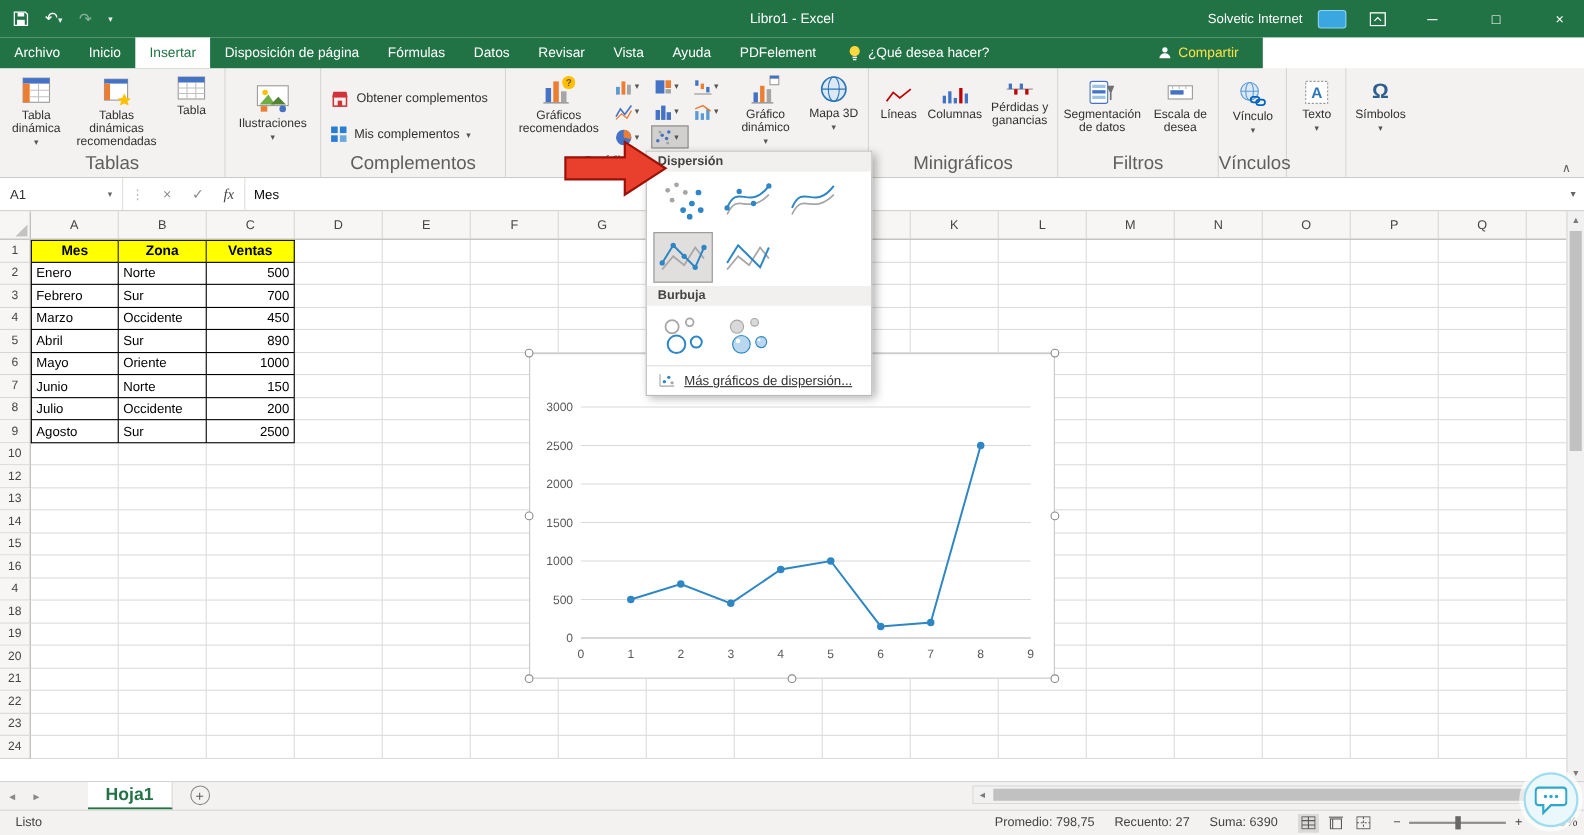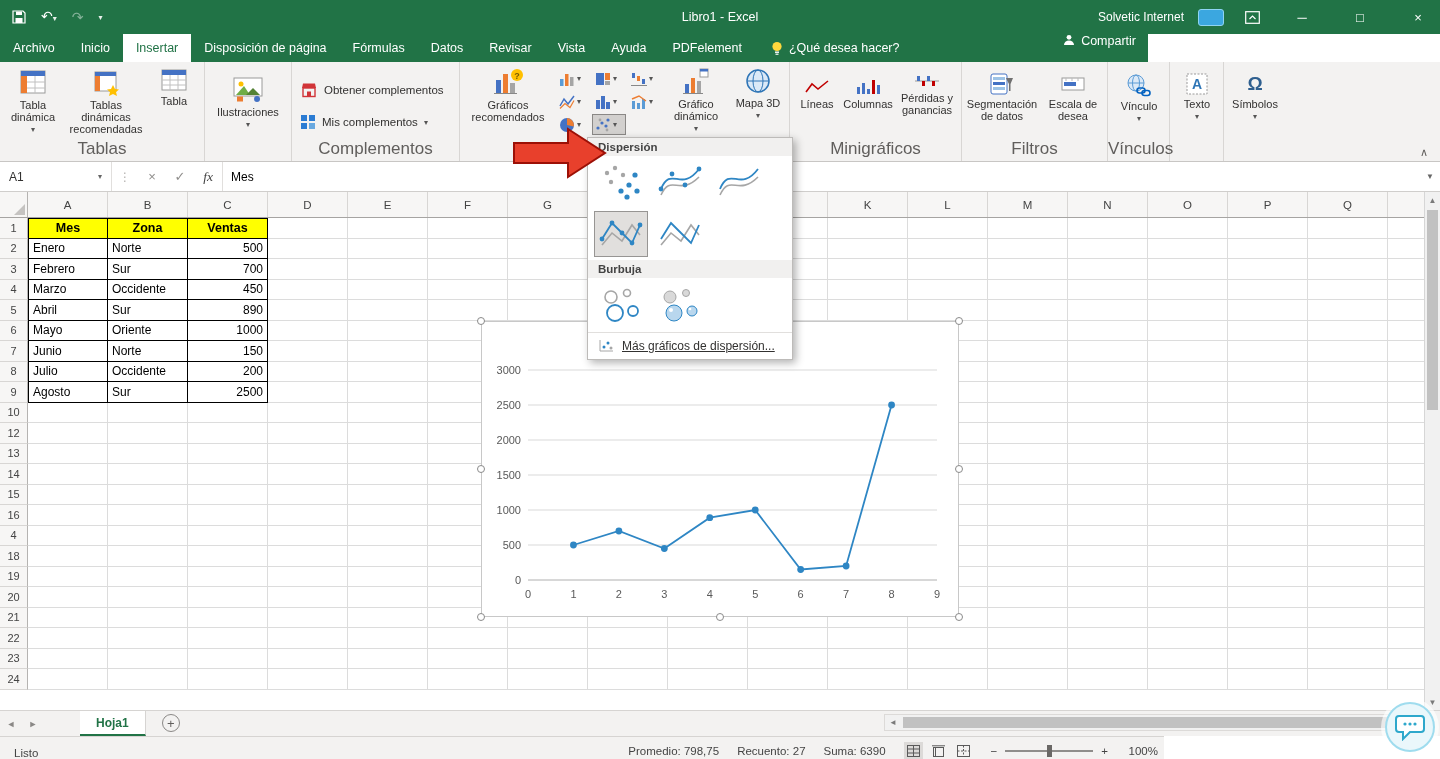--- a/index.html
+++ b/index.html
@@ -19,21 +19,21 @@
   .account-badge{width:26px;height:17px;border-radius:3px;background:#3ba7e0;border:1px solid #8fd4f2}
   .ribopt{width:28px;display:flex;justify-content:center}
   .winbtn{width:44px;height:34px;display:flex;align-items:center;justify-content:center;font-size:13px}
 
   
   .tabrow{position:absolute;top:34px;left:0;width:1148px;height:28px;background:#217346;display:flex;align-items:flex-end;z-index:6}
   .tabs-container{display:flex;height:28px}
   .rtab{height:28px;line-height:28px;padding:0 13px;color:#fff;font-size:12.5px;white-space:nowrap}
   .rtab.active{background:#fff;color:#217346}
   .tellme{display:flex;align-items:center;gap:6px;color:#fff;height:28px;margin-left:16px;font-size:12.5px}
-  .share{margin-left:auto;display:flex;align-items:flex-start;gap:6px;color:#ffffff;height:28px;padding-right:12px;font-size:12.5px}
+  .share{margin-left:auto;display:flex;align-items:center;gap:6px;color:#fde047;height:28px;padding-right:22px;font-size:12.5px}
 
   
   .ribbon{position:absolute;top:62px;left:0;width:1440px;height:100px;background:#f3f2f1;border-bottom:1px solid #c8c6c4;z-index:5}
   .rgroup{position:absolute;top:0;height:99px;border-right:1px solid #d8d6d4}
   .grouplabel{position:absolute;bottom:2px;left:0;right:0;text-align:center;font-size:17px;color:#605e5c;white-space:nowrap}
   .bigbtn{position:absolute;top:3px;display:flex;flex-direction:column;align-items:center;gap:3px;font-size:11px;color:#323130;text-align:center;line-height:12px;padding-top:3px}
   .bigbtn .caret{font-size:8px;color:#555;line-height:7px}
   .medbtn{position:absolute;left:8px;height:24px;display:flex;align-items:center;gap:6px;font-size:11.5px;color:#323130;white-space:nowrap}
   .sbtn{position:absolute;width:34px;height:21px;display:flex;align-items:center;gap:2px;padding-left:2px;border:1px solid transparent}
   .sbtn .caret{font-size:8px;color:#555}
@@ -83,28 +83,28 @@
   .cm-item.selected{background:#e1dfdd;border-color:#979593}
   .cm-footer{display:flex;align-items:center;gap:8px;padding:6px 10px;border-top:1px solid #e1dfdd;color:#323130;margin-top:2px}
   .cm-footer .link{text-decoration:underline}
 
   
   .redarrow{position:absolute;left:512px;top:126px;z-index:40}
 
   
   .sheettabbar{position:absolute;top:710px;left:0;width:1440px;height:26px;background:#f3f2f1;border-top:1px solid #d6d4d2;display:flex;align-items:stretch;z-index:4}
   .sheetnav{width:22px;display:flex;align-items:center;justify-content:center;color:#8a8886;font-size:9px}
-  .sheettab{background:#fff;color:#217346;font-weight:bold;font-size:12px;display:flex;align-items:center;padding:0 16px;border-bottom:2px solid #217346;border-right:1px solid #d6d4d2;margin-left:36px}
+  .sheettab{background:#fff;color:#217346;font-weight:bold;font-size:16px;display:flex;align-items:center;padding:0 16px;border-bottom:2px solid #217346;border-right:1px solid #d6d4d2;margin-left:36px}
   .addsheet{width:18px;height:18px;border-radius:50%;border:1px solid #8a8886;color:#605e5c;display:flex;align-items:center;justify-content:center;margin:3px 0 0 16px;font-size:13px;line-height:13px}
   .hscroll{position:absolute;left:884px;top:3px;width:536px;height:17px;background:#f1f1f1;border:1px solid #dcdad8;display:flex;align-items:center}
   .hscroll .arr{width:16px;display:flex;align-items:center;justify-content:center;font-size:8px;color:#7a7a7a}
   .hthumb{height:11px;background:#c1c1c1;flex:1;margin:0 2px}
 
   
-  .statusbar{position:absolute;top:736px;left:0;width:1164px;height:23px;background:#f3f2f1;border-top:1px solid #d6d4d2;display:flex;align-items:flex-end;font-size:11.5px;color:#444;z-index:4}
+  .statusbar{position:absolute;top:736px;left:0;width:1440px;height:23px;background:#f3f2f1;border-top:1px solid #d6d4d2;display:flex;align-items:center;font-size:11.5px;color:#444;z-index:4}
   .sb-left{padding-left:14px}
   .sb-right{position:absolute;right:6px;display:flex;align-items:center;gap:18px}
   .viewicons{display:flex;align-items:center;gap:6px}
   .viewicon{width:19px;height:17px;display:flex;align-items:center;justify-content:center}
   .viewicon.active{background:#dcdad8}
   .zoomctl{display:flex;align-items:center;gap:8px}
   .ztrack{position:relative;width:88px;height:2px;background:#8f8d8b;display:block}
   .zthumb{position:absolute;left:42px;top:-5px;width:5px;height:12px;background:#6a6866}
   .zpct{min-width:32px;text-align:right}
 

